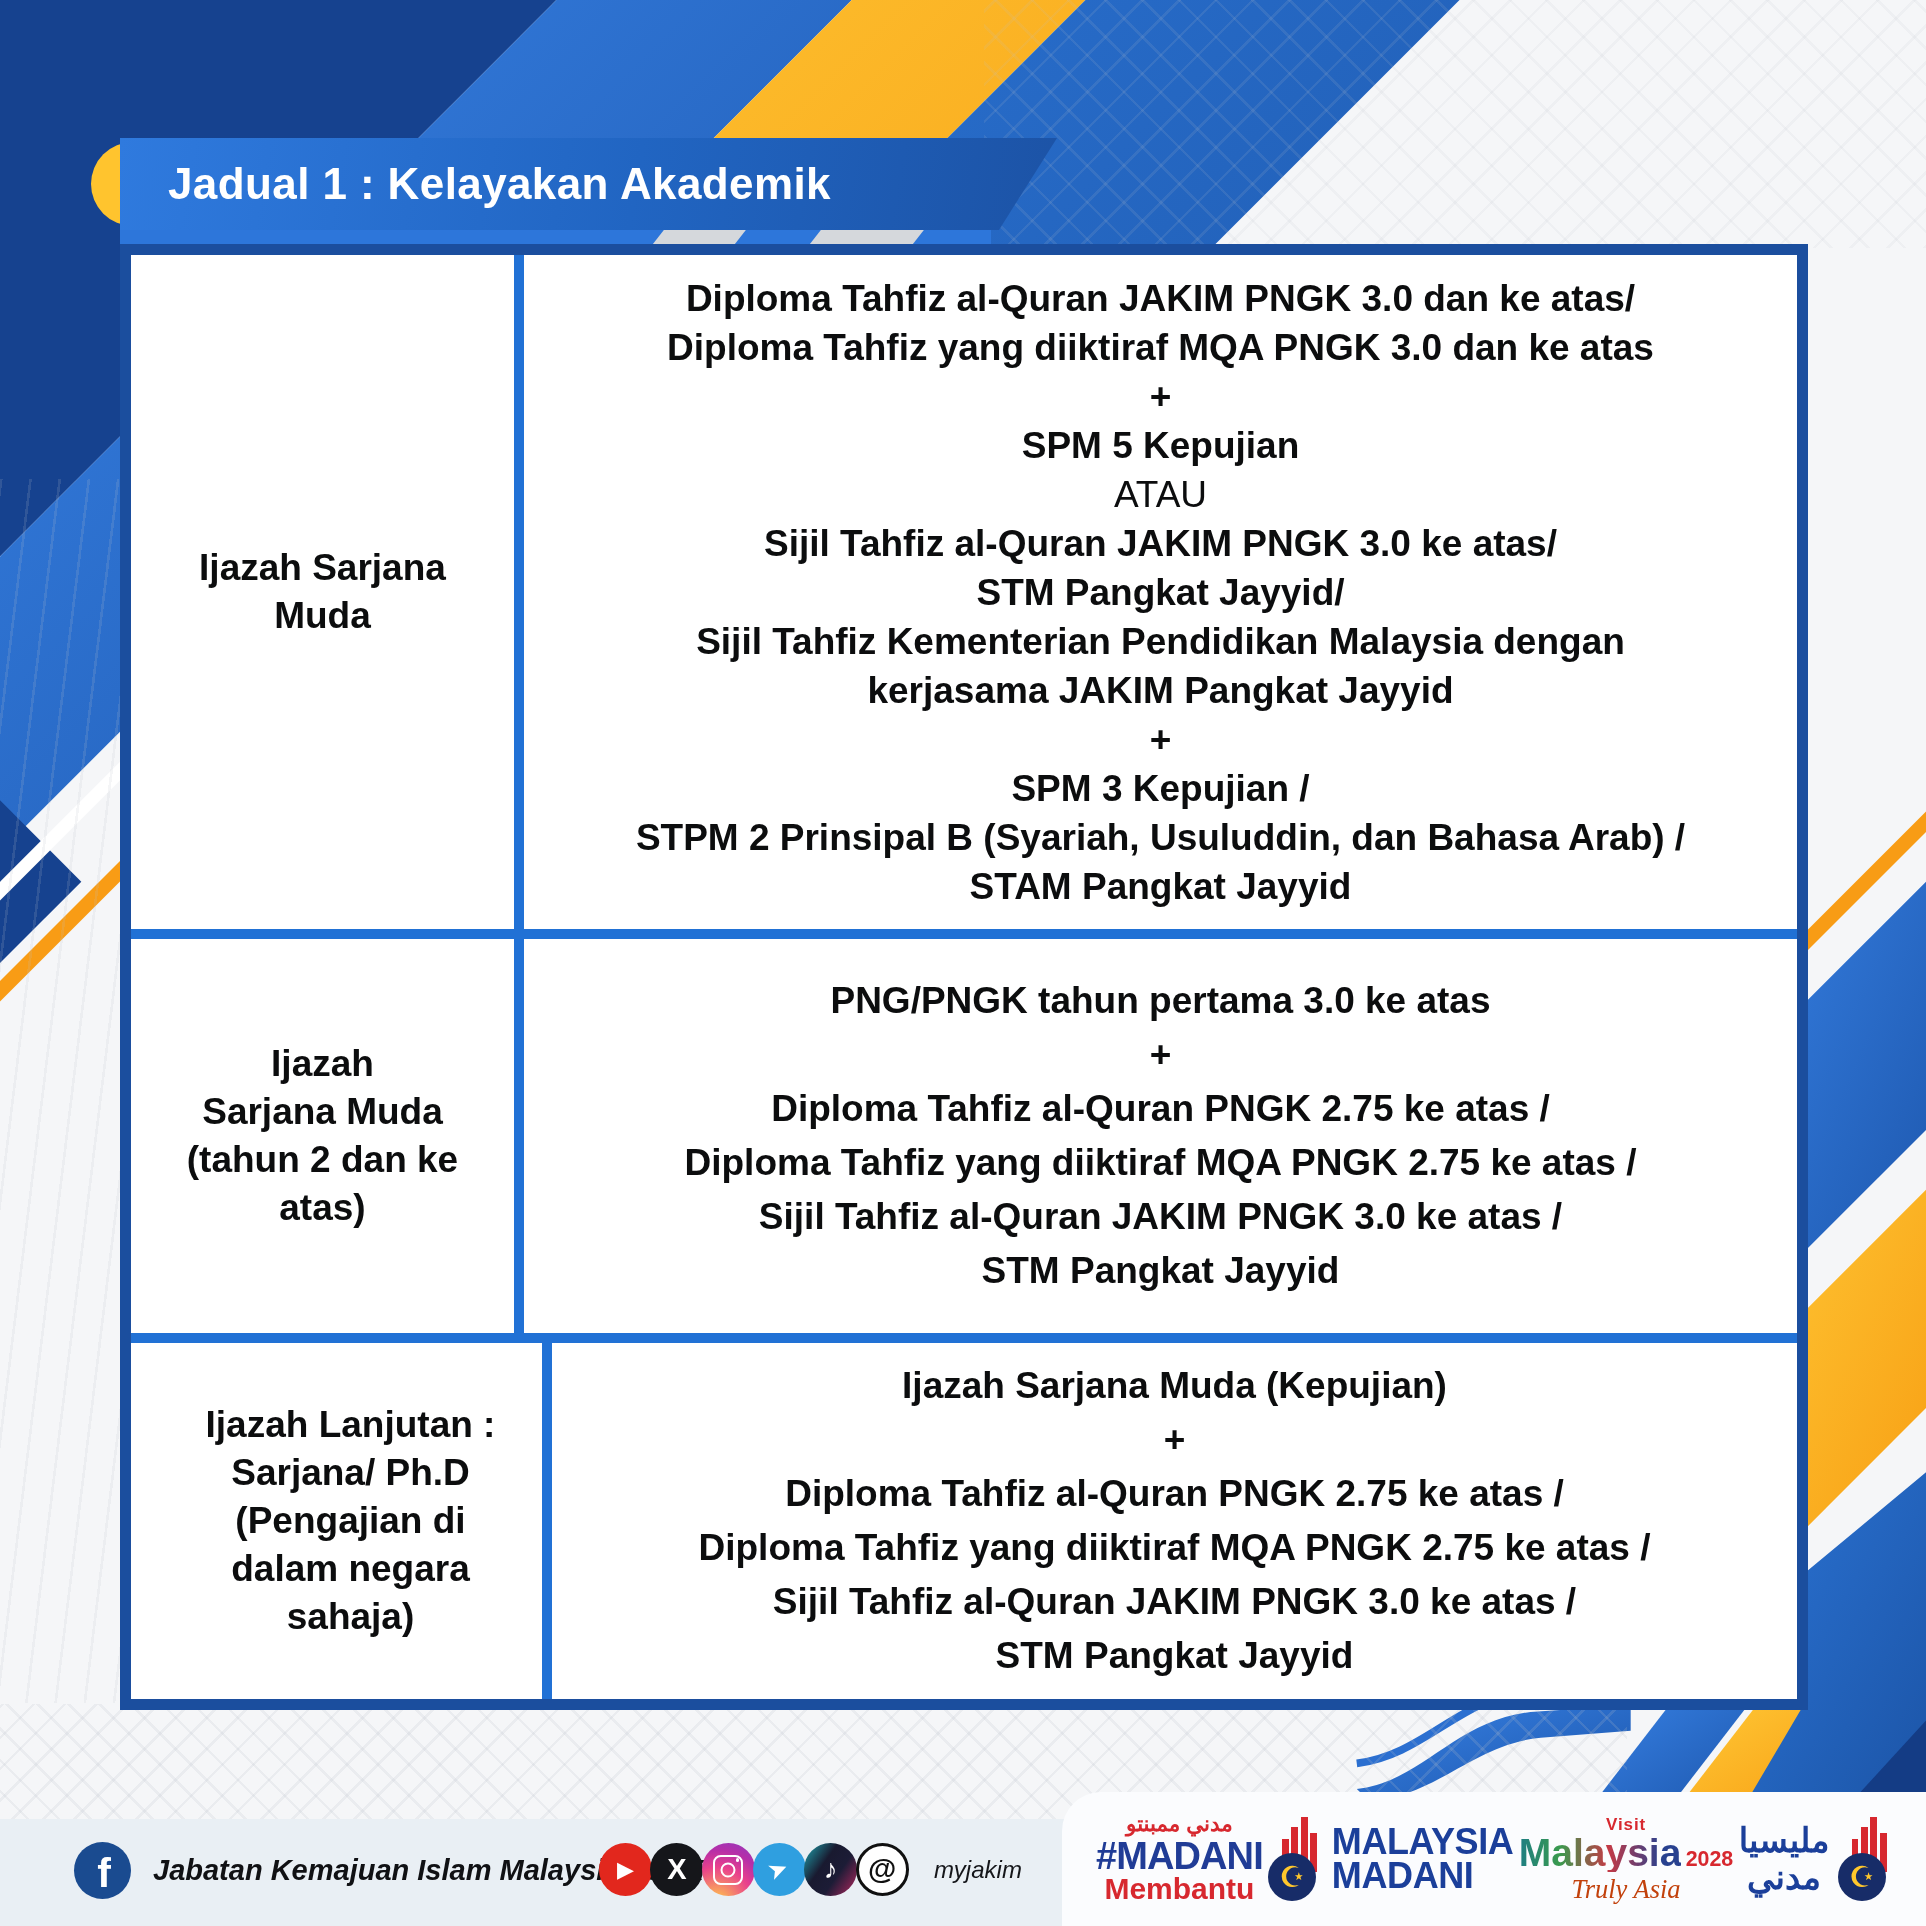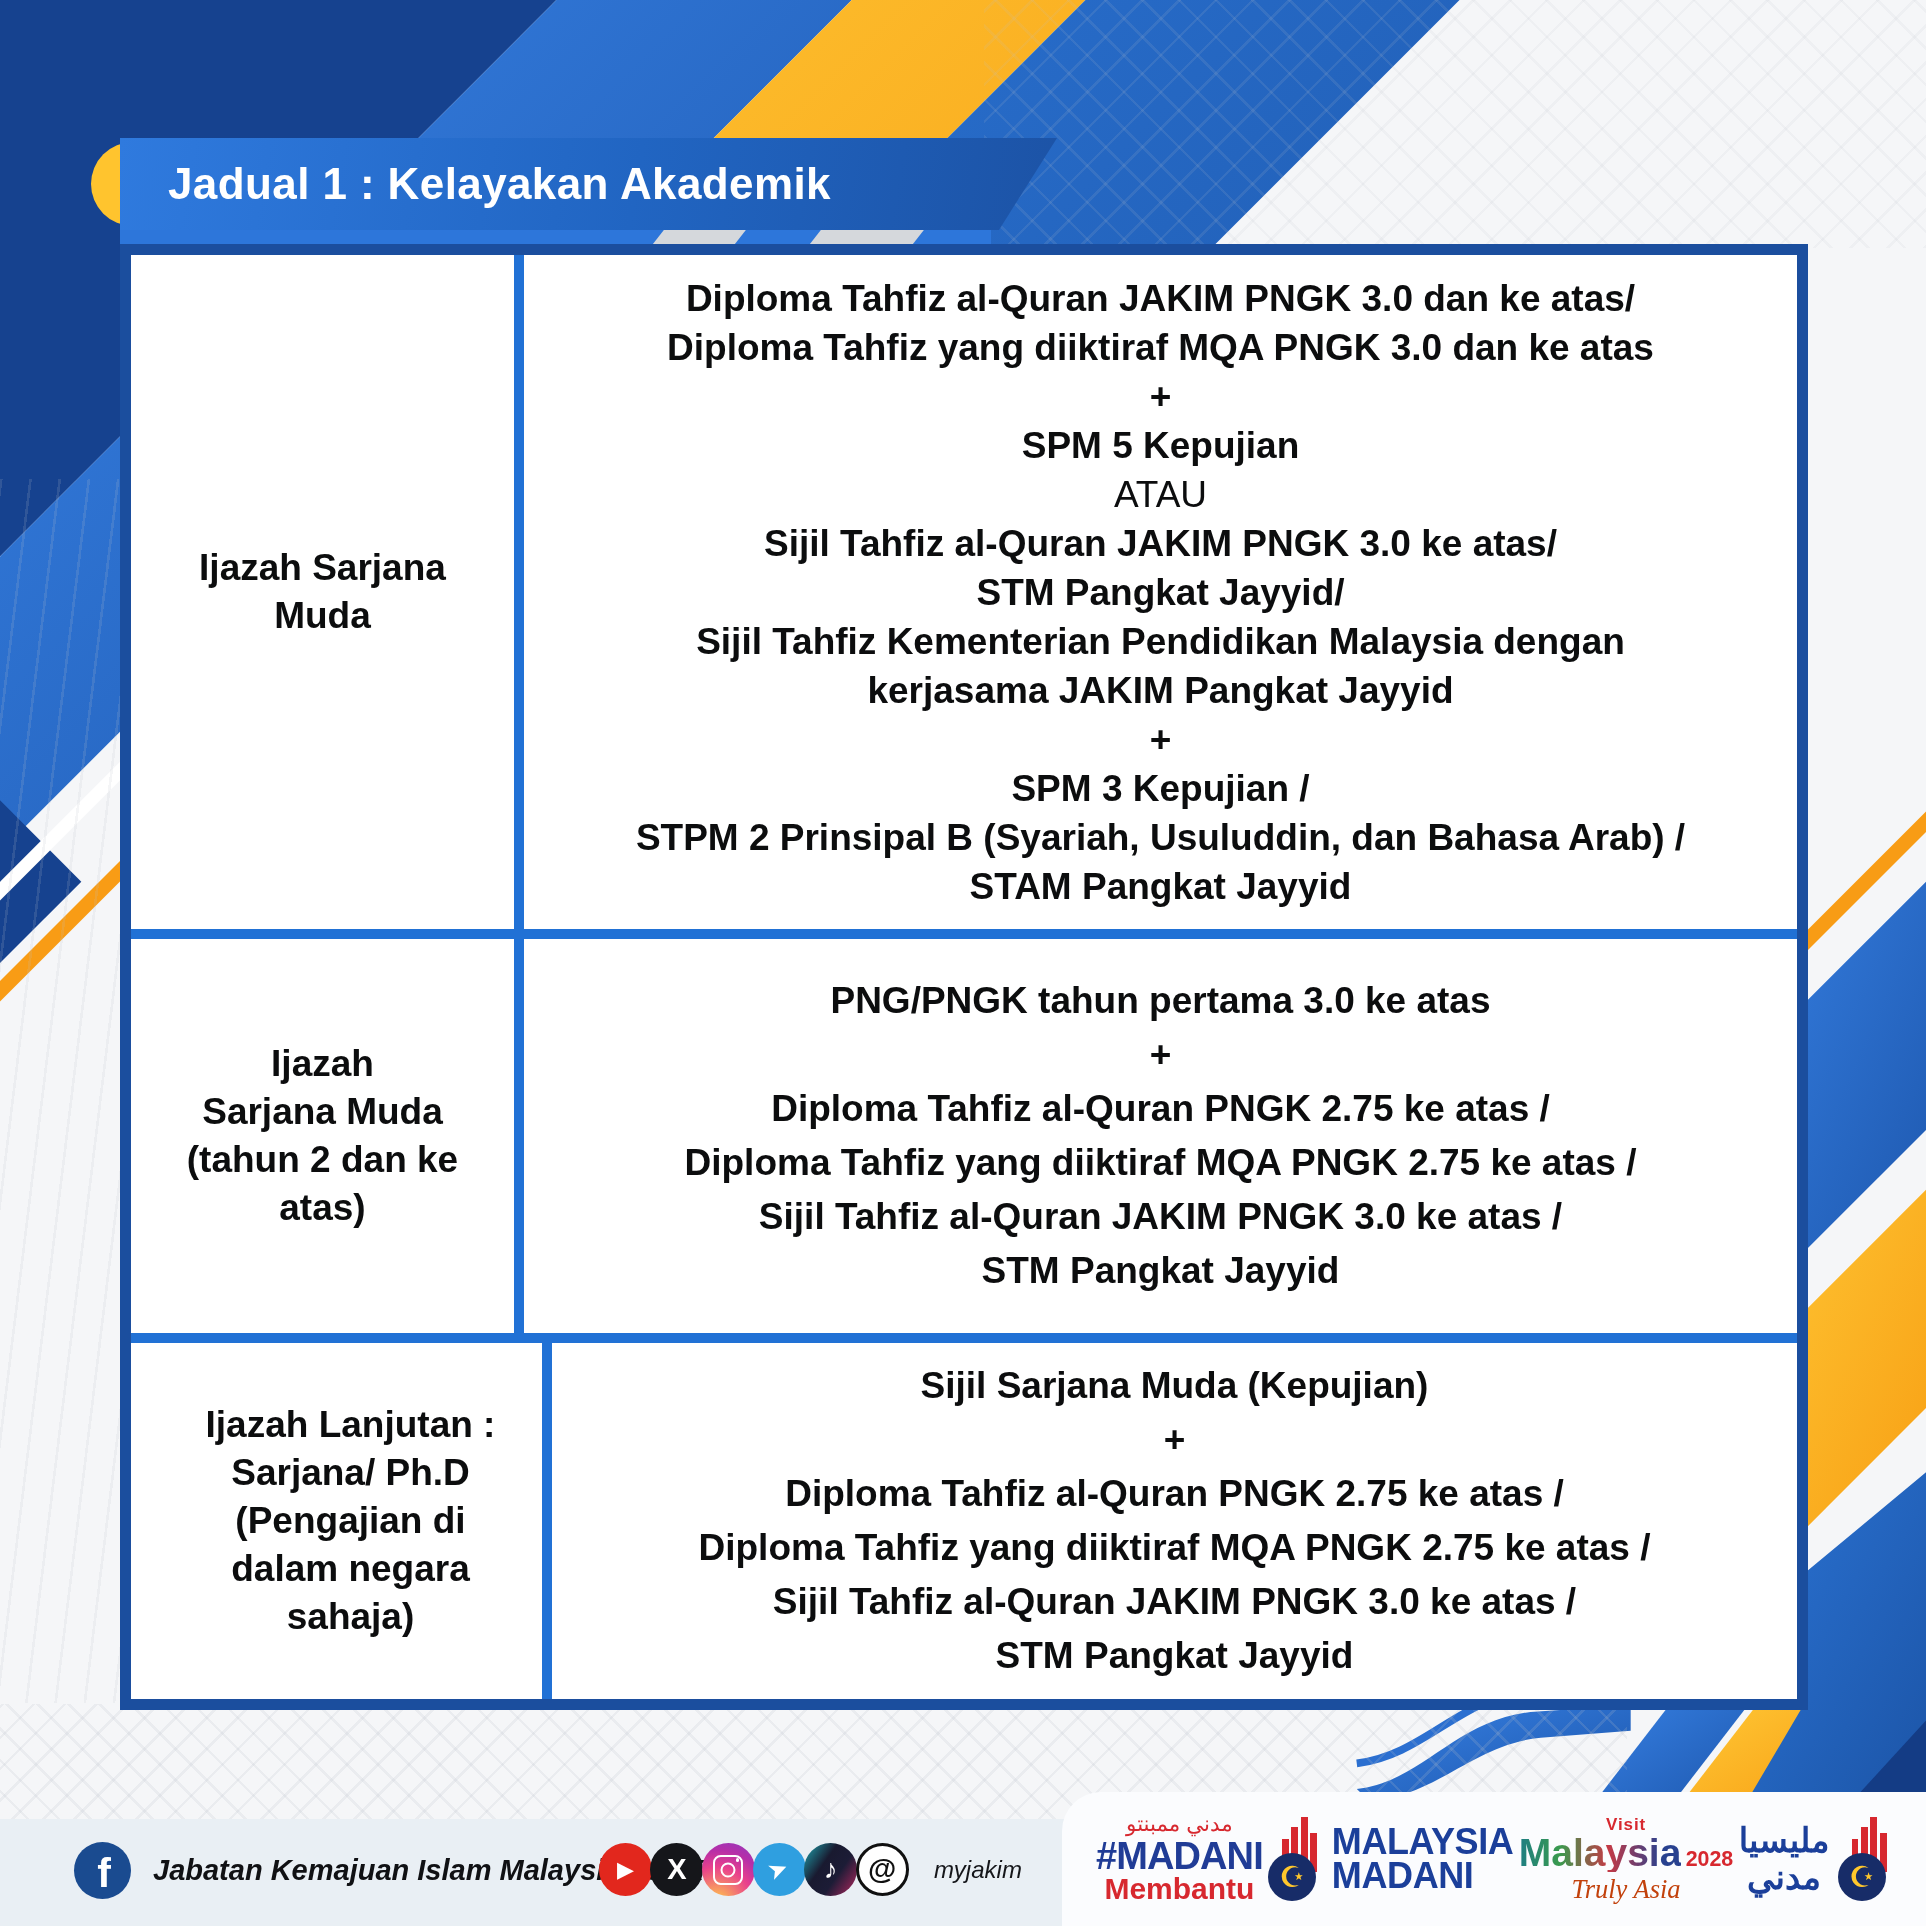--- a/index.html
+++ b/index.html
@@ -81,21 +81,21 @@
   .ic-tiktok{background:linear-gradient(125deg,#22e0e6 -15%,#191a30 38%,#1c1c36 62%,#e72a6b 112%);}
   .g-tiktok{font-size:27px;font-weight:700;}
   .ic-threads{background:#fff;border:3.4px solid #101010;} .g-threads{font-size:29px;font-weight:700;color:#101010;}
   .myjakim{margin-left:27px;font-style:italic;font-weight:400;font-size:24px;color:#15161a;}
 
   .card{position:absolute;left:1062px;top:1792px;width:865px;height:134px;z-index:4;
         background:#fbfcfe;border-radius:39px 0 0 0;box-sizing:border-box;
         display:flex;align-items:center;justify-content:space-between;padding:0 34px;}
   .lg{display:flex;align-items:center;}
   .lg-madani{flex-direction:column;line-height:1;}
-  .lm-ar{color:#d7282f;font-size:21.4px;font-weight:400;}
+  .lm-ar{color:#d7282f;font-size:21.4px;font-weight:700;}
   .lm-1{color:#203c96;font-size:38px;font-weight:800;letter-spacing:-0.9px;margin-top:1.7px;}
   .lm-2{color:#d7282f;font-size:30px;font-weight:800;margin-top:-1.7px;}
   .mm-txt{margin-left:8.6px;color:#1b3f9a;font-size:36px;font-weight:800;
           line-height:.95;letter-spacing:-0.4px;}
   .mflag{position:relative;width:55px;height:84px;flex:none;}
   .mf-bars{position:absolute;left:13.7px;top:0;display:flex;align-items:flex-end;gap:2.6px;height:55px;}
   .mf-bars i{display:block;width:6.8px;background:#d7282f;}
   .mf-bars i:nth-child(1){height:33px;} .mf-bars i:nth-child(2){height:45px;}
   .mf-bars i:nth-child(3){height:55px;} .mf-bars i:nth-child(4){height:39px;}
   .mf-circle{position:absolute;left:0;bottom:0;width:48px;height:48px;border-radius:50%;
@@ -210,21 +210,21 @@
   </div>
         <div class="trow r3">
     <div class="cell label-cell">
             <div>Ijazah Lanjutan :</div>
             <div>Sarjana/ Ph.D</div>
             <div>(Pengajian di</div>
             <div>dalam negara</div>
             <div>sahaja)</div>
           </div>
     <div class="cell content-cell">
-            <div class="c-line">Sijil Sarjana Muda (Kepujian)</div>
+            <div class="c-line">Ijazah Sarjana Muda (Kepujian)</div>
             <div class="c-line">+</div>
             <div class="c-line">Diploma Tahfiz al-Quran PNGK 2.75 ke atas /</div>
             <div class="c-line">Diploma Tahfiz yang diiktiraf MQA PNGK 2.75 ke atas /</div>
             <div class="c-line">Sijil Tahfiz al-Quran JAKIM PNGK 3.0 ke atas /</div>
             <div class="c-line">STM Pangkat Jayyid</div>
           </div>
   </div>
       </div>
   </div>
 

